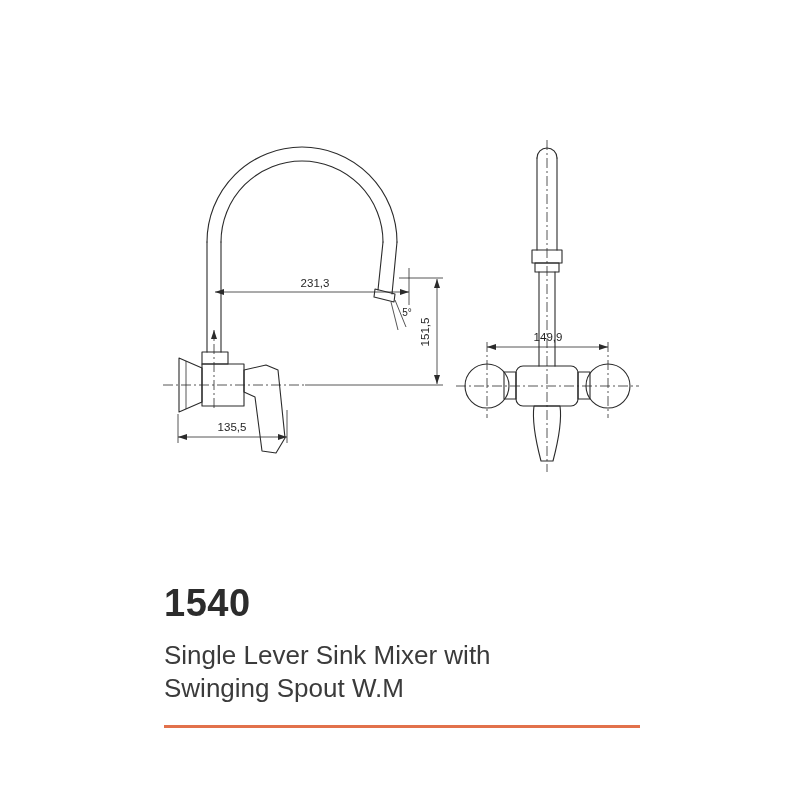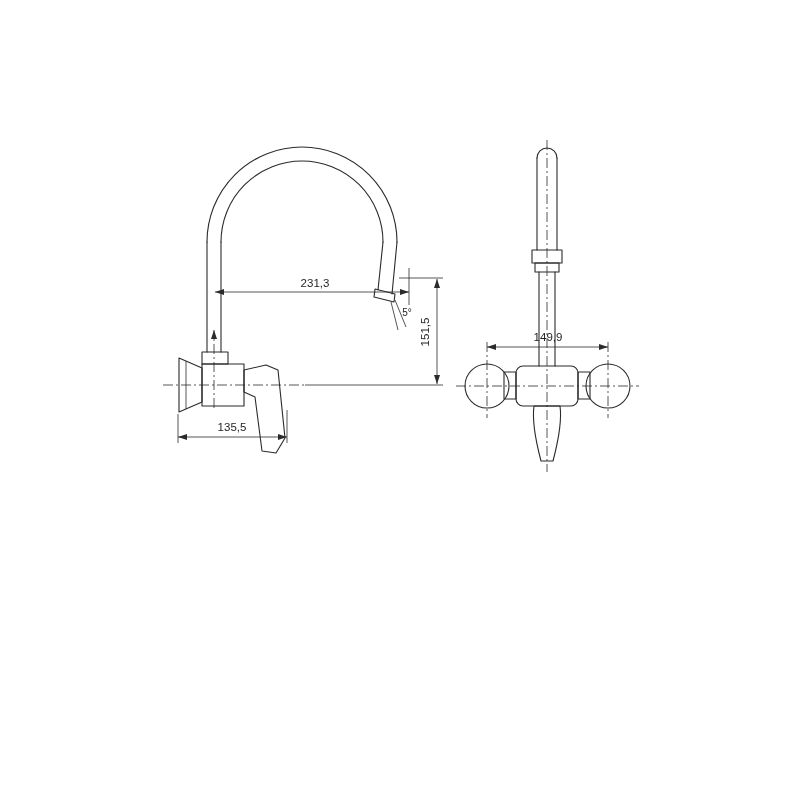--- a/index.html
+++ b/index.html
@@ -111,14 +111,22 @@
 
       <path class="obj" d="M534,406 C532,420 536,442 541,461 L553,461 C558,442 562,420 560,406 Z"></path>
 
       <g>
         <path class="thin" d="M487,347 L608,347" marker-start="url(#arr)" marker-end="url(#arr)"></path>
         <text class="dim-text" x="548" y="341" text-anchor="middle">149,9</text>
       </g>
     </g>
   </svg>
 
+  <div class="info">
+    <div class="num">1540</div>
+    <div class="desc">
+      <span>Single Lever Sink Mixer with</span><br>
+      <span>Swinging Spout W.M</span>
+    </div>
+    <div class="rule" style="background: rgb(226, 113, 75);"></div>
+  </div>
 
 </div>
 
 </body></html>

